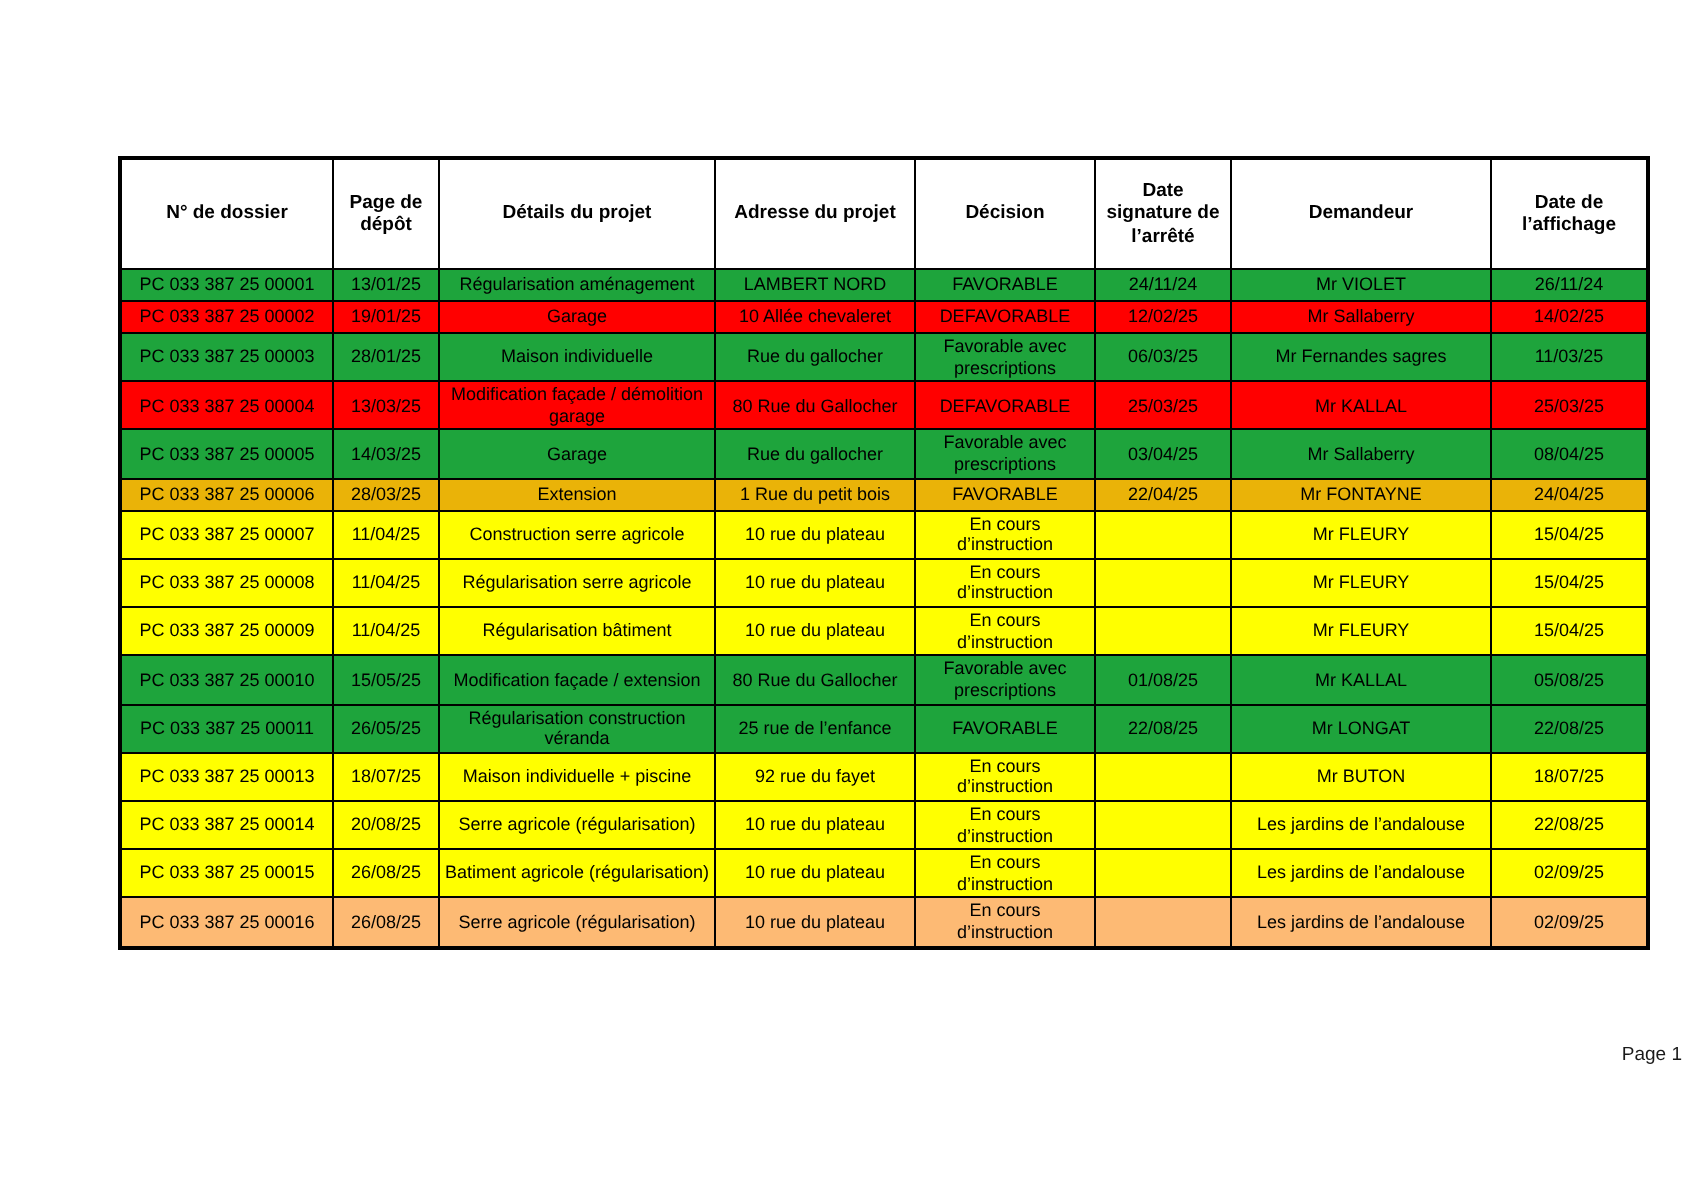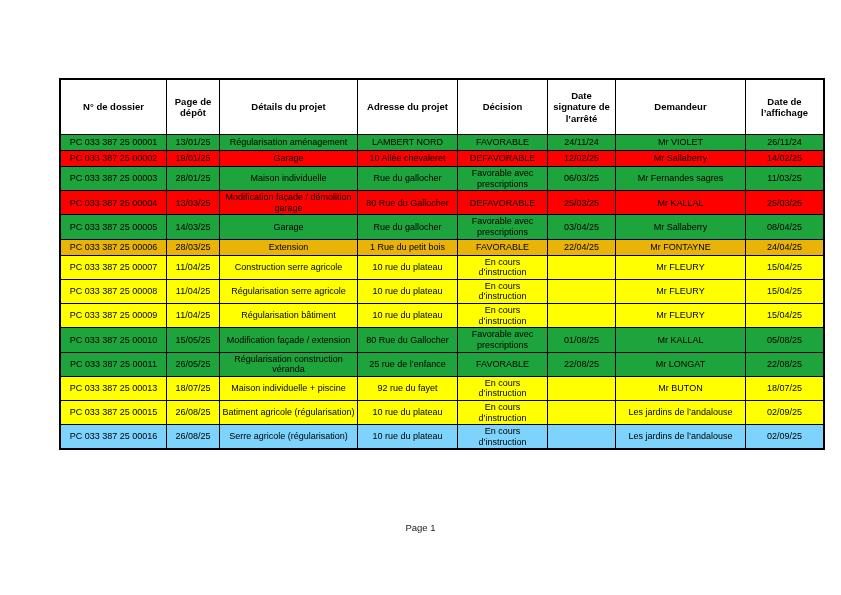--- a/index.html
+++ b/index.html
@@ -60,21 +60,21 @@
   table.decisions th:nth-child(4){width:95px;}
   table.decisions th:nth-child(5){width:85px;}
   table.decisions th:nth-child(6){width:63px;}
   table.decisions th:nth-child(7){width:125px;}
   table.decisions th:nth-child(8){width:73px;}
   .page-footer {
     position: absolute;
     top: 522px;
     left: 0;
     width: 841px;
-    text-align: center;
+    text-align: right;
     font-size: 9.5px;
     color: #1a1a1a;
   }
 </style>
 </head>
 <body>
 
 <div class="page">
 
   <table class="decisions">
@@ -205,30 +205,40 @@
           <td>PC 033 387 25 00013</td>
           <td>18/07/25</td>
           <td>Maison individuelle + piscine</td>
           <td>92 rue du fayet</td>
           <td>En cours d’instruction</td>
           <td></td>
           <td>Mr BUTON</td>
           <td>18/07/25</td>
         </tr>
         <tr style="background: rgb(255, 255, 0);">
+          <td>PC 033 387 25 00014</td>
+          <td>20/08/25</td>
+          <td>Serre agricole (régularisation)</td>
+          <td>10 rue du plateau</td>
+          <td>En cours d’instruction</td>
+          <td></td>
+          <td>Les jardins de l’andalouse</td>
+          <td>22/08/25</td>
+        </tr>
+        <tr style="background: rgb(255, 255, 0);">
           <td>PC 033 387 25 00015</td>
           <td>26/08/25</td>
           <td>Batiment agricole (régularisation)</td>
           <td>10 rue du plateau</td>
           <td>En cours d’instruction</td>
           <td></td>
           <td>Les jardins de l’andalouse</td>
           <td>02/09/25</td>
         </tr>
-        <tr style="background: #7dd3fc; margin-top: 32px;">
+        <tr style="background: #fdba74; margin-top: 32px;">
           <td>PC 033 387 25 00016</td>
           <td>26/08/25</td>
           <td>Serre agricole (régularisation)</td>
           <td>10 rue du plateau</td>
           <td>En cours d’instruction</td>
           <td></td>
           <td>Les jardins de l’andalouse</td>
           <td>02/09/25</td>
         </tr>
       </tbody>

